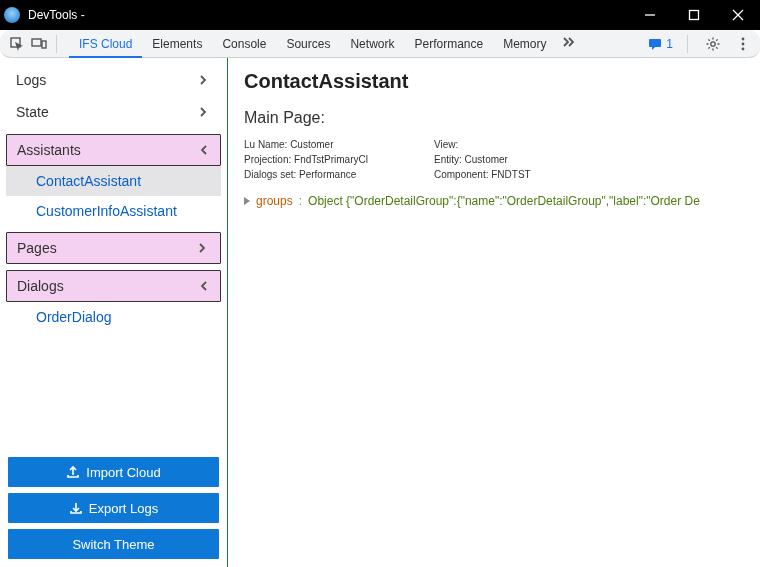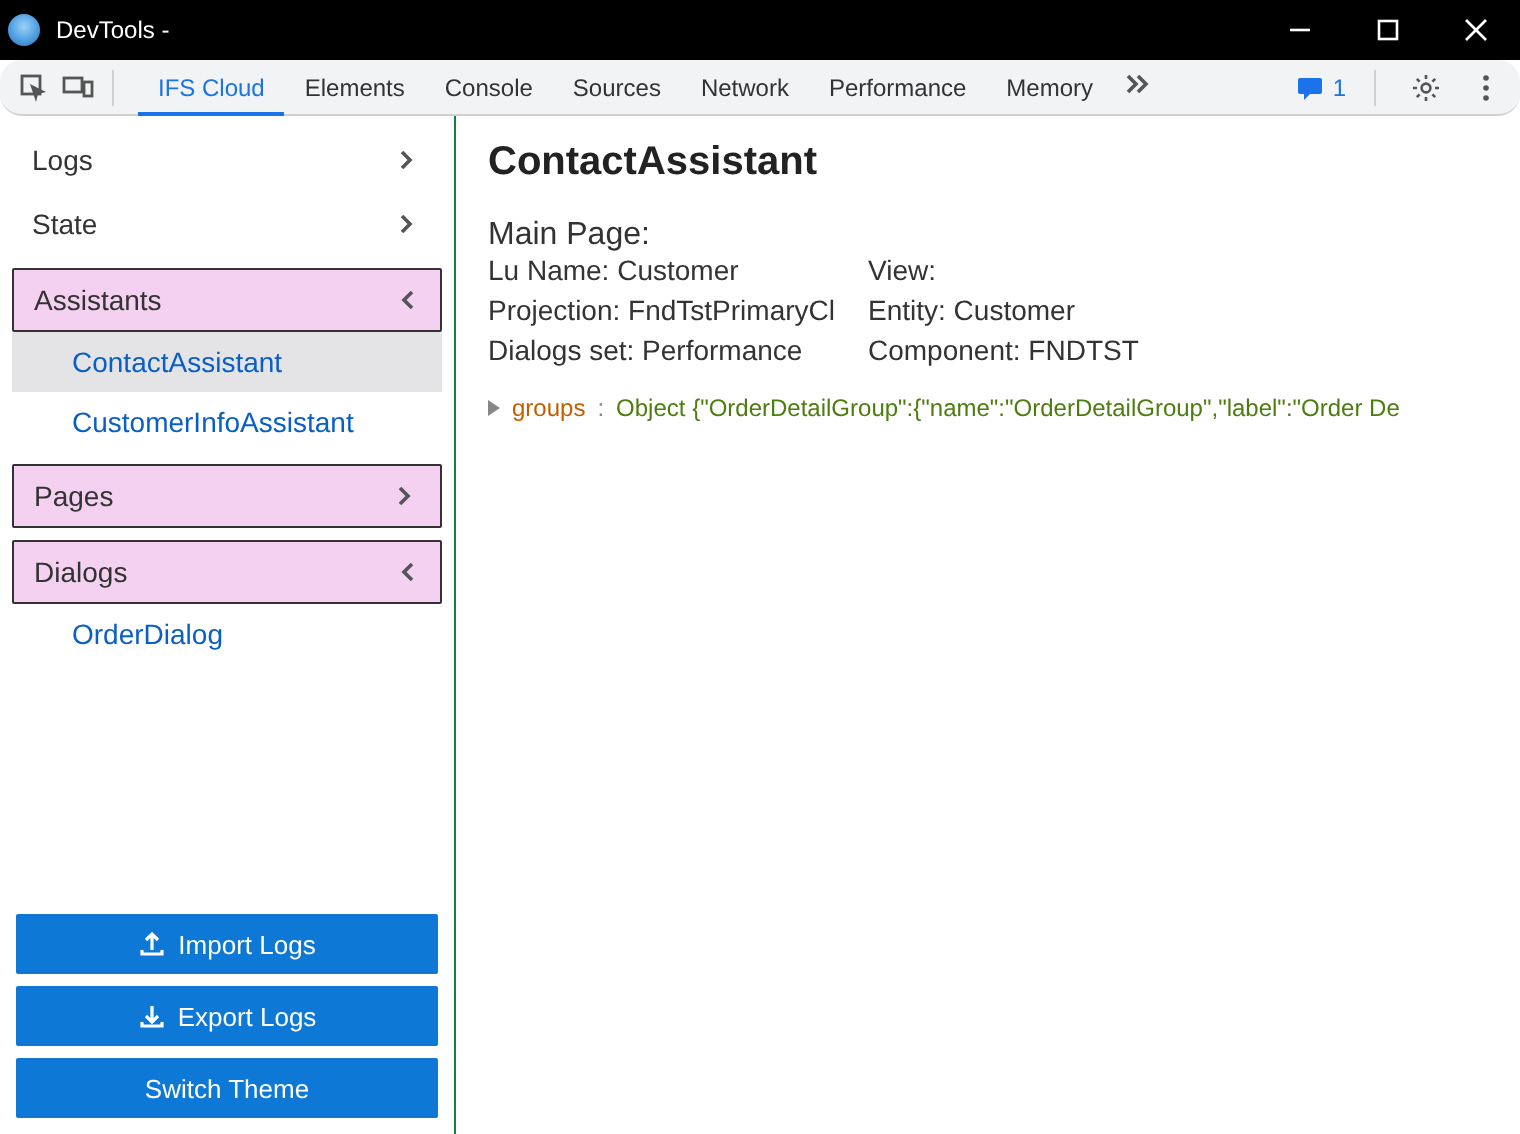--- a/index.html
+++ b/index.html
@@ -41,21 +41,21 @@
   .list-item { height:30px; line-height:30px; padding:0 14px 0 30px; font-size:14px; color:#095fc6; cursor:pointer; }
   .list-item.active { background:#e4e4e7; }
 
   .btn { height:30px; border:none; border-radius:1px; background:#0d78d6; color:#fff; font-size:13px; display:flex; align-items:center; justify-content:center; gap:6px; cursor:pointer;}
   .btn svg { stroke:#fff; }
 
   
   .content { flex:1; padding:12px 16px; font-size:14px; color:#333; }
   .content h2 { font-size:20px; font-weight:700; color:#222; }
   .subhead { margin-top:16px; font-size:16px; color:#333; }
-  .kv-grid { display:grid; grid-template-columns: 190px 200px; row-gap:4px; font-size:14px; color:#333;}
+  .kv-grid { margin-top:12px; display:grid; grid-template-columns: 190px 200px; row-gap:4px; font-size:10px; color:#333;}
   .kv-cell { white-space:nowrap; overflow:hidden; text-overflow:ellipsis; }
 
   .expand-row { margin-top:14px; font-family: Menlo, Consolas, monospace; font-size:12px; display:flex; align-items:center; gap:6px; color:#888;}
   .expand-row .tri { width:0; height:0; border-top:4px solid transparent; border-bottom:4px solid transparent; border-left:6px solid #888; cursor:pointer;}
   .expand-row .key { color:#c25e00; }
   .expand-row .val { color:#4d7c0f; white-space:nowrap; overflow:hidden; text-overflow:ellipsis; flex:1; }
 
   .chev svg { stroke:#555; }
 </style>
 </head>
@@ -181,21 +181,21 @@
       </div>
       <div class="list-item">OrderDialog</div>
     </div>
 
     <div class="side-bottom">
       <button class="btn">
         <svg width="14" height="14" viewBox="0 0 14 14" fill="none" stroke-width="1.6">
             <path d="M7 10V2M4 5l3-3 3 3"></path>
             <path d="M2 10v2h10v-2"></path>
           </svg>
-        <span>Import Logs</span>
+        <span>Import Cloud</span>
       </button>
       <button class="btn">
         <svg width="14" height="14" viewBox="0 0 14 14" fill="none" stroke-width="1.6">
             <path d="M7 2v8M4 7l3 3 3-3"></path>
             <path d="M2 10v2h10v-2"></path>
           </svg>
         <span>Export Logs</span>
       </button>
       <button class="btn">
         <span>Switch Theme</span>

